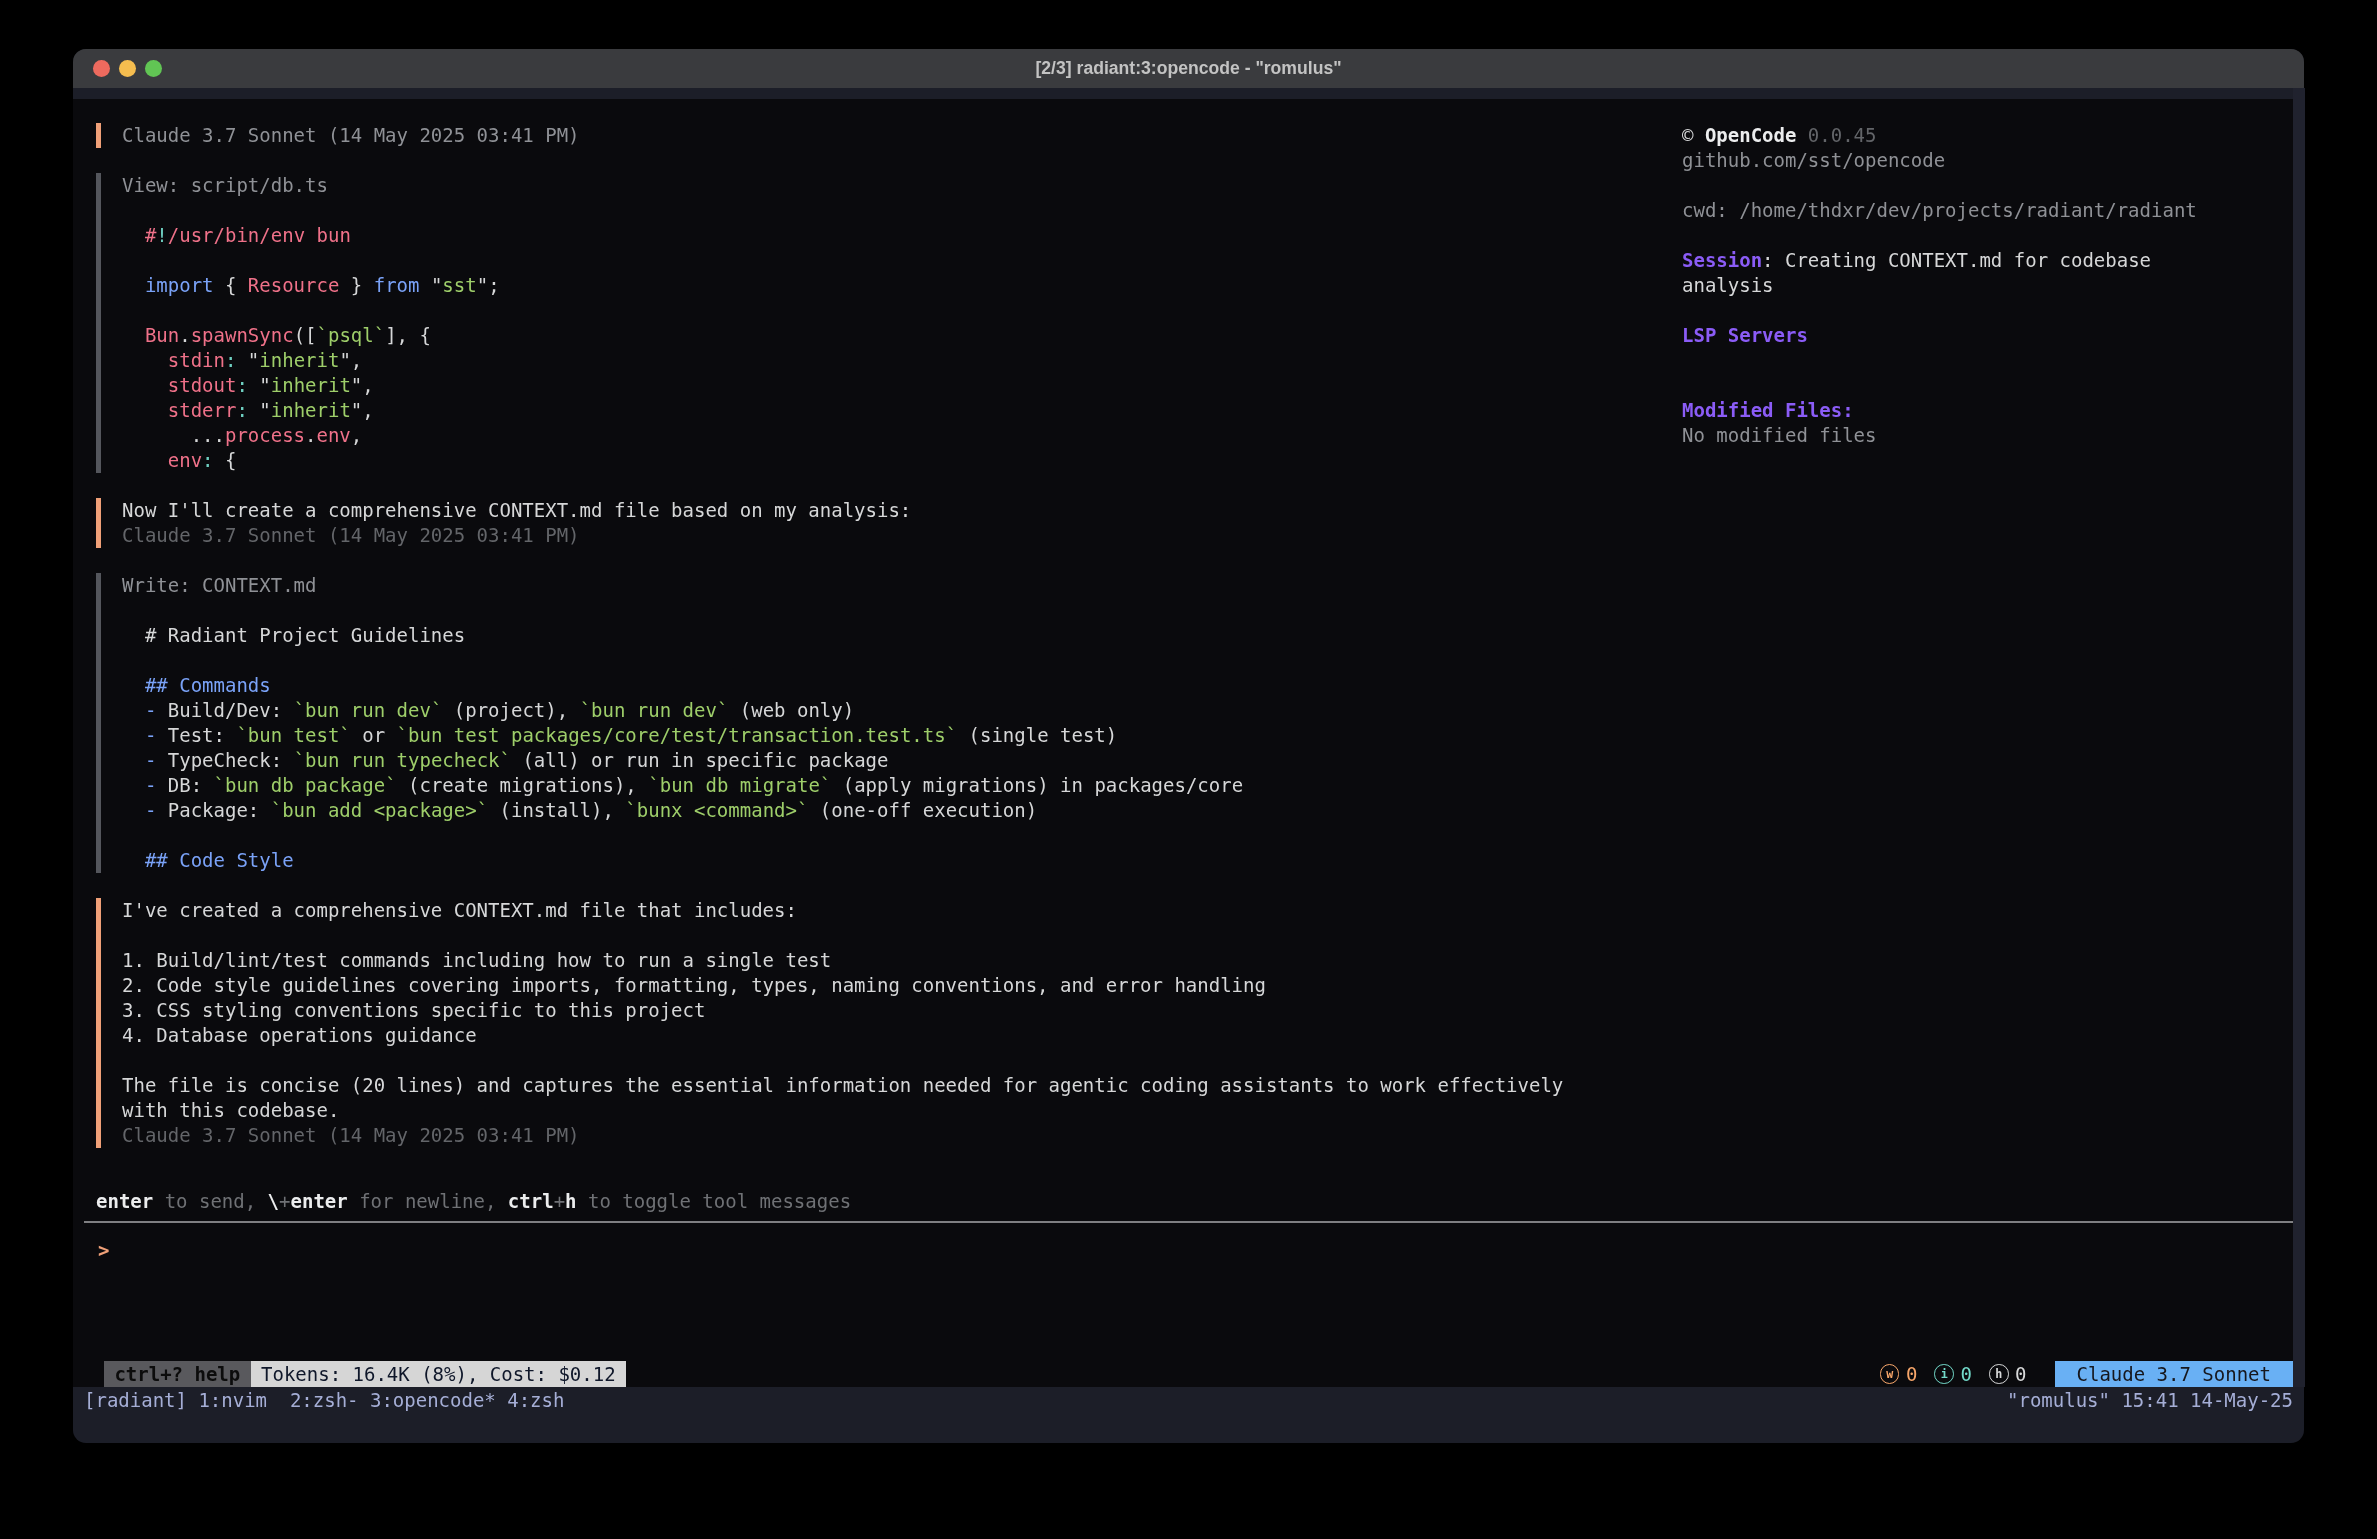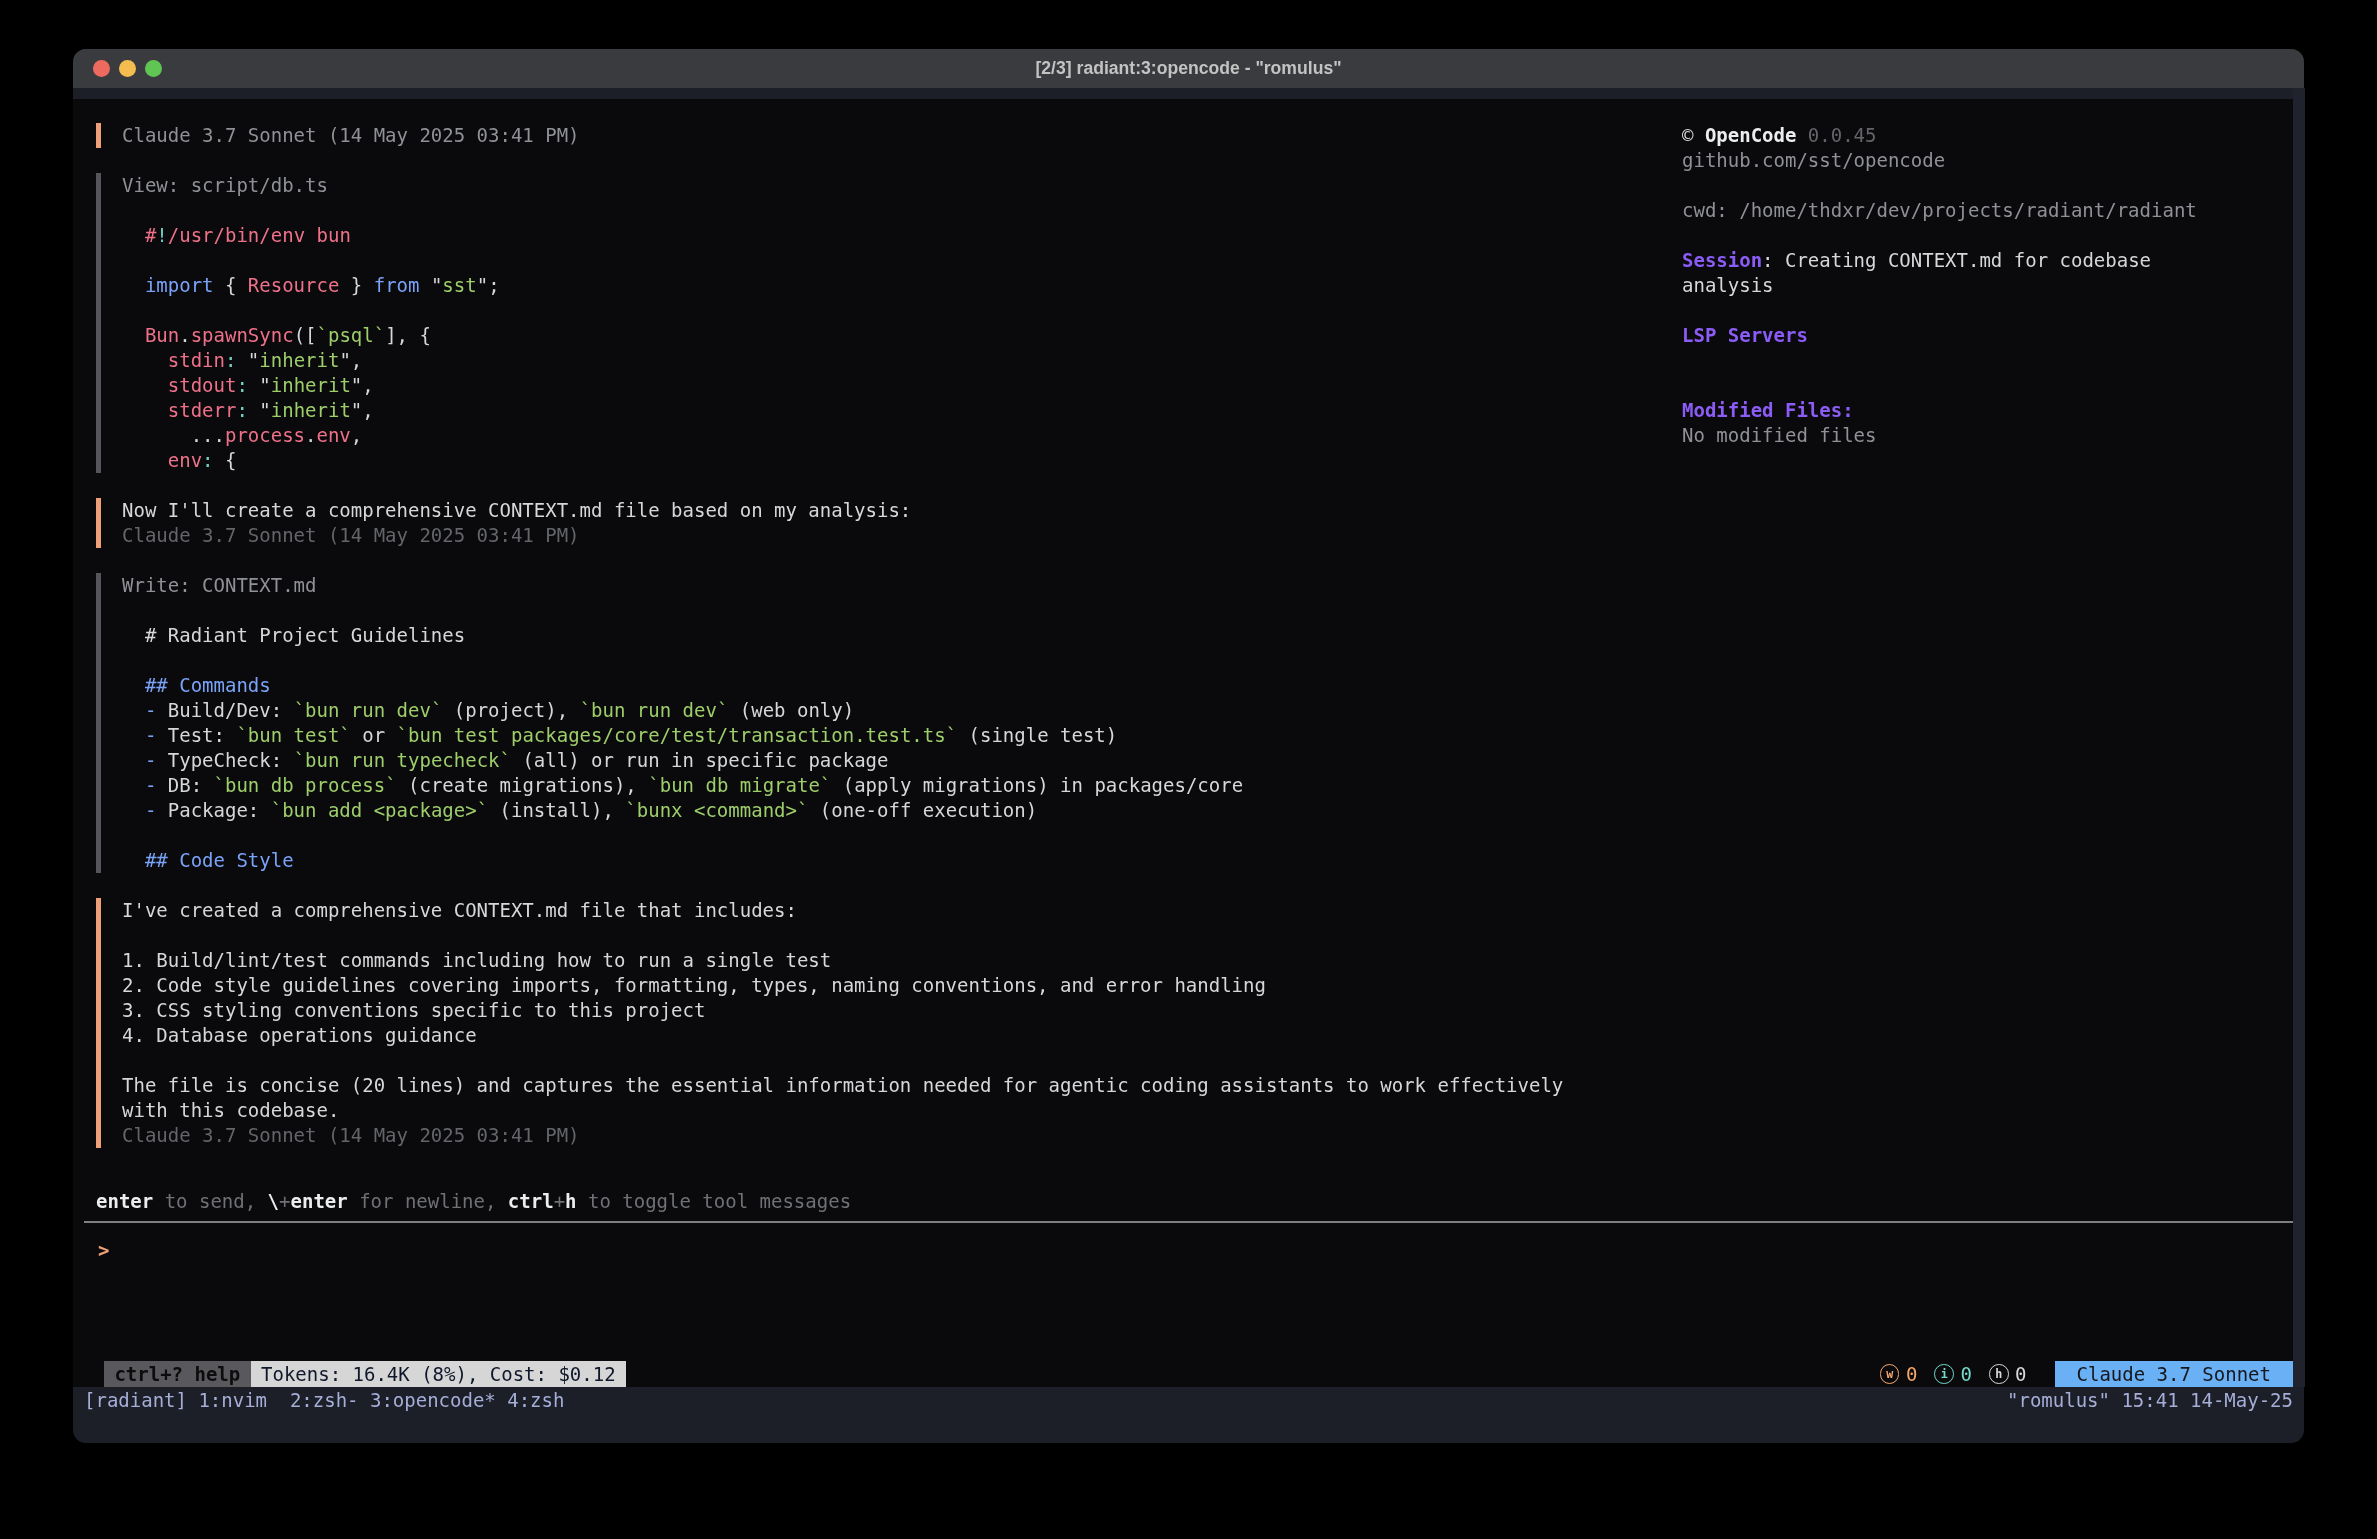--- a/index.html
+++ b/index.html
@@ -102,21 +102,21 @@
       </div>
       <div class="block bar-gray">
         <div class="line"><span class="c-dim">Write: CONTEXT.md</span></div>
         <div class="line">&nbsp;</div>
         <div class="line"><span class="c-w">  # Radiant Project Guidelines</span></div>
         <div class="line">&nbsp;</div>
         <div class="line"><span class="c-blu">  ## Commands</span></div>
         <div class="line"><span class="c-w">  </span><span class="c-blu">-</span><span class="c-w"> Build/Dev: </span><span class="c-grn">`bun run dev`</span><span class="c-w"> (project), </span><span class="c-grn">`bun run dev`</span><span class="c-w"> (web only)</span></div>
         <div class="line"><span class="c-w">  </span><span class="c-blu">-</span><span class="c-w"> Test: </span><span class="c-grn">`bun test`</span><span class="c-w"> or </span><span class="c-grn">`bun test packages/core/test/transaction.test.ts`</span><span class="c-w"> (single test)</span></div>
         <div class="line"><span class="c-w">  </span><span class="c-blu">-</span><span class="c-w"> TypeCheck: </span><span class="c-grn">`bun run typecheck`</span><span class="c-w"> (all) or run in specific package</span></div>
-        <div class="line"><span class="c-w">  </span><span class="c-blu">-</span><span class="c-w"> DB: </span><span class="c-grn">`bun db process`</span><span class="c-w"> (create migrations), </span><span class="c-grn">`bun db migrate`</span><span class="c-w"> (apply migrations) in packages/core</span></div>
+        <div class="line"><span class="c-w">  </span><span class="c-blu">-</span><span class="c-w"> DB: </span><span class="c-grn">`bun db package`</span><span class="c-w"> (create migrations), </span><span class="c-grn">`bun db migrate`</span><span class="c-w"> (apply migrations) in packages/core</span></div>
         <div class="line"><span class="c-w">  </span><span class="c-blu">-</span><span class="c-w"> Package: </span><span class="c-grn">`bun add &lt;package&gt;`</span><span class="c-w"> (install), </span><span class="c-grn">`bunx &lt;command&gt;`</span><span class="c-w"> (one-off execution)</span></div>
         <div class="line">&nbsp;</div>
         <div class="line"><span class="c-blu">  ## Code Style</span></div>
       </div>
       <div class="block bar-orange">
         <div class="line"><span class="c-w">I've created a comprehensive CONTEXT.md file that includes:</span></div>
         <div class="line">&nbsp;</div>
         <div class="line"><span class="c-w">1. Build/lint/test commands including how to run a single test</span></div>
         <div class="line"><span class="c-w">2. Code style guidelines covering imports, formatting, types, naming conventions, and error handling</span></div>
         <div class="line"><span class="c-w">3. CSS styling conventions specific to this project</span></div>

